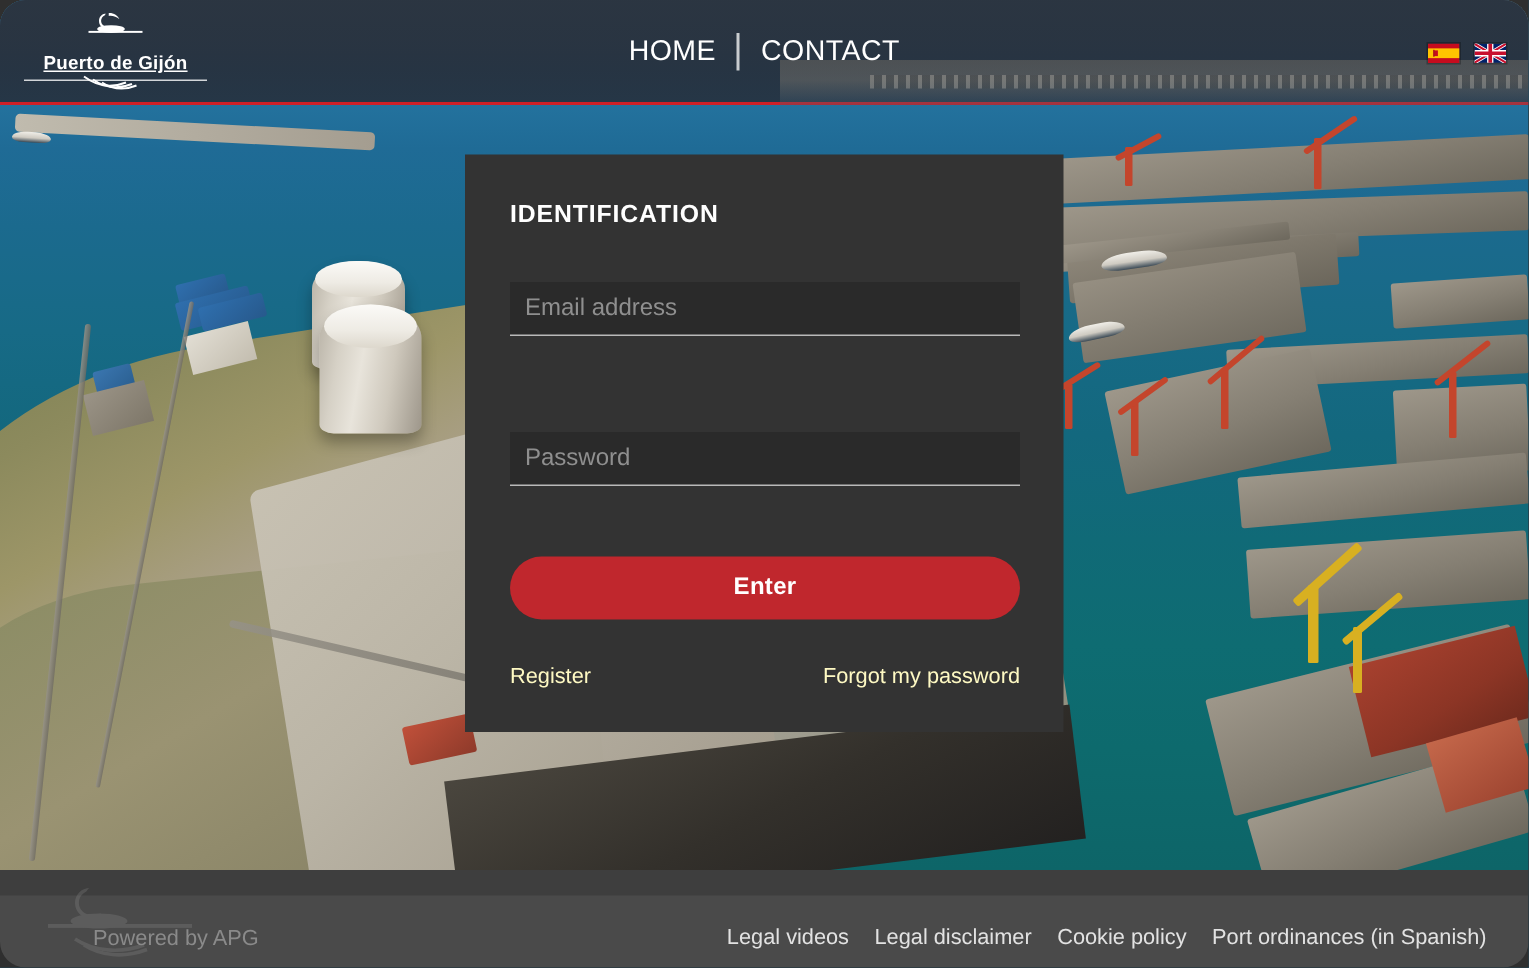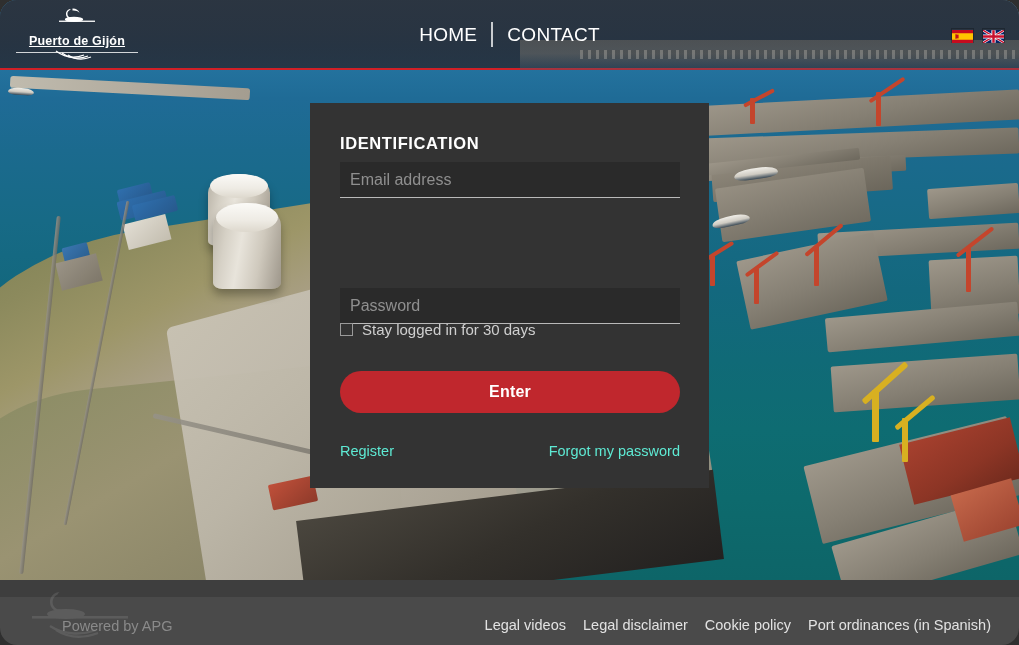--- a/index.html
+++ b/index.html
@@ -310,21 +310,21 @@
     background: #2a2a2a;
     border: none;
     border-bottom: 1px solid #b9b9b9;
     color: #e6e6e6;
     font-size: 16px;
     font-family: "Liberation Sans", sans-serif;
     padding: 0 10px;
     outline: none;
   }
   .field::placeholder { color: #8f8f8f; opacity: 1; }
-  .field-email { top: 59px; }
+  .field-email { top: 85px; }
   .field-pass  { top: 145px; margin-top: 40px; }
 
   .remember {
     position: absolute; left: 30px; top: 218px;
     display: flex; align-items: center; gap: 9px;
   }
   .cbox {
     width: 13px; height: 13px;
     border: 1px solid #9a9a9a;
     background: transparent;
@@ -351,21 +351,21 @@
     cursor: pointer;
     letter-spacing: .2px;
   }
 
   .links {
     position: absolute; left: 30px; top: 340px;
     width: 340px;
     display: flex; justify-content: space-between; align-items: center;
   }
   .plink {
-    color: #5eead4;
+    color: #fef9c3;
     font-size: 14.5px;
     text-decoration: none;
     cursor: pointer;
   }
 
   
   .footer {
     position: absolute; left: 0; bottom: 0;
     width: 1019px; height: 65px;
     background: #4a4a4a;
@@ -532,24 +532,20 @@
     </div>
   </div>
 
   <div class="panel">
     <div class="panel-title">IDENTIFICATION</div>
 
     <input class="field field-email" type="email" placeholder="Email address" style="">
 
     <input class="field field-pass" type="password" placeholder="Password" style="">
 
-    <div class="remember">
-      <input class="cbox" type="checkbox" id="stay" style="">
-      <label class="remember-label" for="stay">Stay logged in for 30 days</label>
-    </div>
 
     <button class="enter-btn">Enter</button>
 
     <div class="links">
       <a class="plink" href="#">Register</a>
       <a class="plink" href="#">Forgot my password</a>
     </div>
   </div>
 
   <div class="footer">

